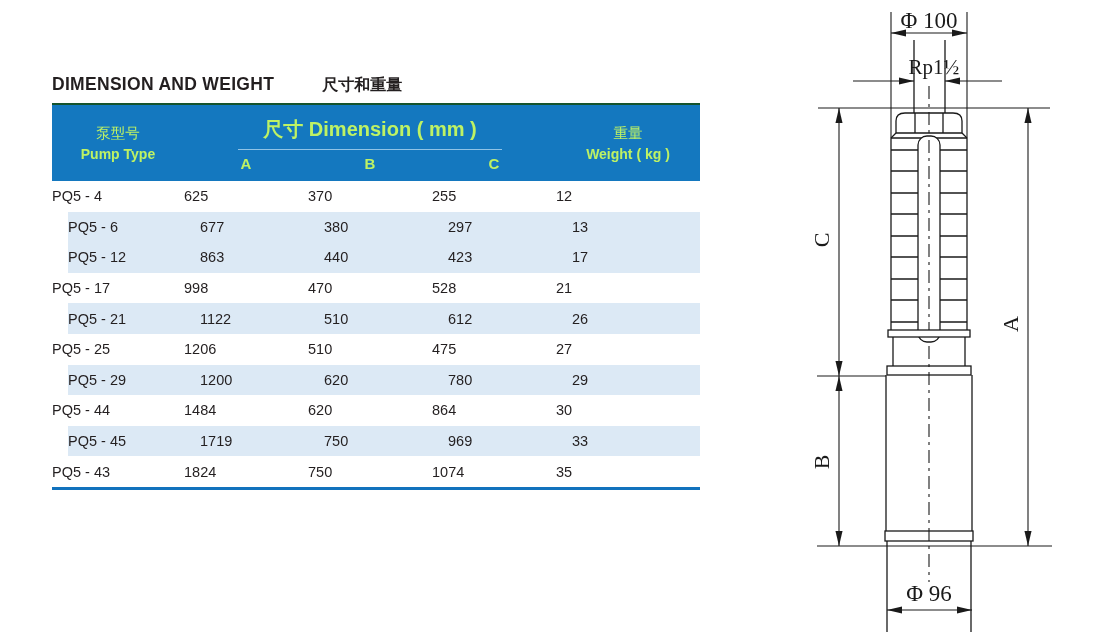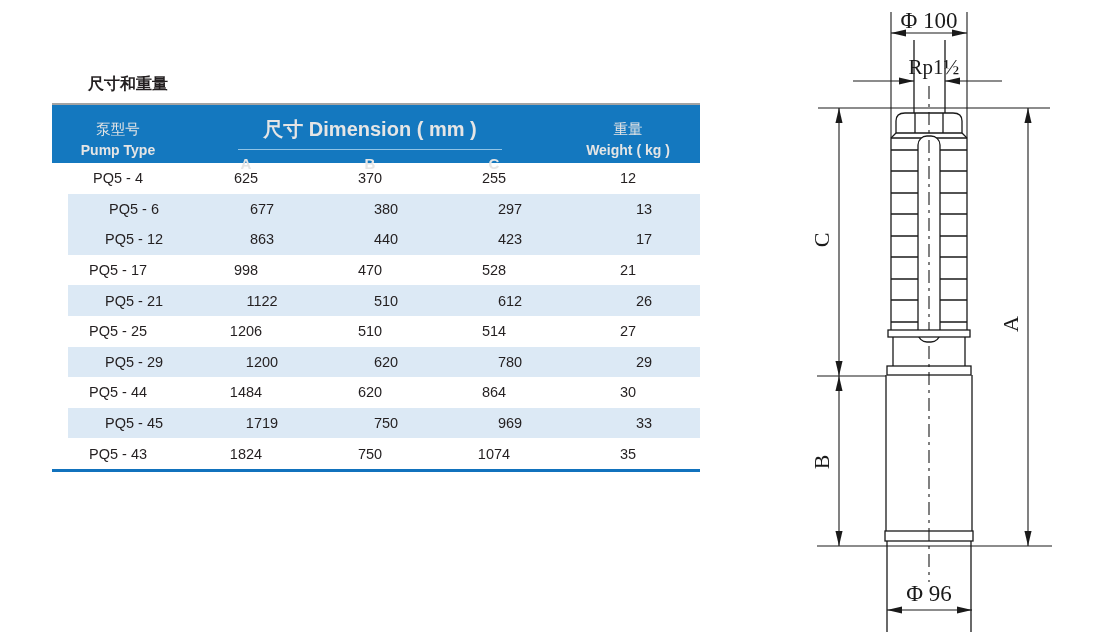--- a/index.html
+++ b/index.html
@@ -17,51 +17,52 @@
     font-family:"Liberation Sans",sans-serif;color:var(--ink);
   }
   
   .title-row{position:absolute;left:52px;top:74px;display:flex;align-items:baseline;gap:12px;}
   .title-en{font-size:17.5px;font-weight:bold;letter-spacing:.3px;}
   .title-zh{font-size:16px;font-weight:bold;margin-left:36px;}
   
   .spec-table{position:absolute;left:52px;top:103px;width:648px;}
   .thead{
     display:grid;grid-template-columns:132px 372px 144px;
-    background:var(--header-blue);color:#e5e5e5;height:60px;
-    border-top:2px solid #a3a3a3;
+    background:var(--header-blue);color:#bef264;height:78px;
+    border-top:2px solid #14532d;
   }
   .hcell{display:flex;flex-direction:column;align-items:center;justify-content:center;gap:3px;}
   .h-zh{font-size:14.5px;}
   .h-en{font-size:14px;font-weight:bold;}
   .col-dims{display:flex;flex-direction:column;align-items:center;justify-content:flex-start;padding-top:11px;}
   .dims-title{font-size:20px;font-weight:bold;padding-bottom:6px;border-bottom:1px solid var(--underline);width:264px;text-align:center;}
   .abc{display:grid;grid-template-columns:124px 124px 124px;width:372px;margin-top:5px;}
   .abc span{text-align:center;font-size:15px;font-weight:bold;}
   .tbody{width:648px;}
   .trow{
     display:grid;grid-template-columns:132px 124px 124px 124px 144px;
     height:30.6px;align-items:center;background:#fff;
   }
   .trow.alt{background:var(--row-alt);margin-left:16px;}
-  .trow span{text-align:center;font-size:14.5px;}
+  .trow span{font-size:14.5px;}
   .bottom-rule{height:3px;background:var(--rule-blue);width:648px;}
   
   .drawing{position:absolute;left:710px;top:0;width:390px;height:632px;}
   .drawing text{font-family:"Liberation Serif",serif;fill:var(--line);stroke:none;}
   .ol{stroke:var(--line);stroke-width:1.3;fill:none;}
   .dl{stroke:var(--line);stroke-width:1.1;fill:none;}
   .wfill{fill:#ffffff;}
 </style>
 </head>
 <body>
 
 <div class="page">
 
   <div class="title-row">
+    <span class="title-en">DIMENSION AND WEIGHT</span>
     <span class="title-zh">尺寸和重量</span>
   </div>
 
   <div class="spec-table">
     <div class="thead">
       <div class="hcell">
         <div class="h-zh">泵型号</div>
         <div class="h-en">Pump Type</div>
       </div>
       <div class="col-dims">
@@ -110,21 +111,21 @@
           <span>PQ5 - 21</span>
           <span>1122</span>
           <span>510</span>
           <span>612</span>
           <span>26</span>
         </div>
         <div class="trow">
           <span>PQ5 - 25</span>
           <span>1206</span>
           <span>510</span>
-          <span>514</span>
+          <span>475</span>
           <span>27</span>
         </div>
         <div class="trow alt">
           <span>PQ5 - 29</span>
           <span>1200</span>
           <span>620</span>
           <span>780</span>
           <span>29</span>
         </div>
         <div class="trow">

